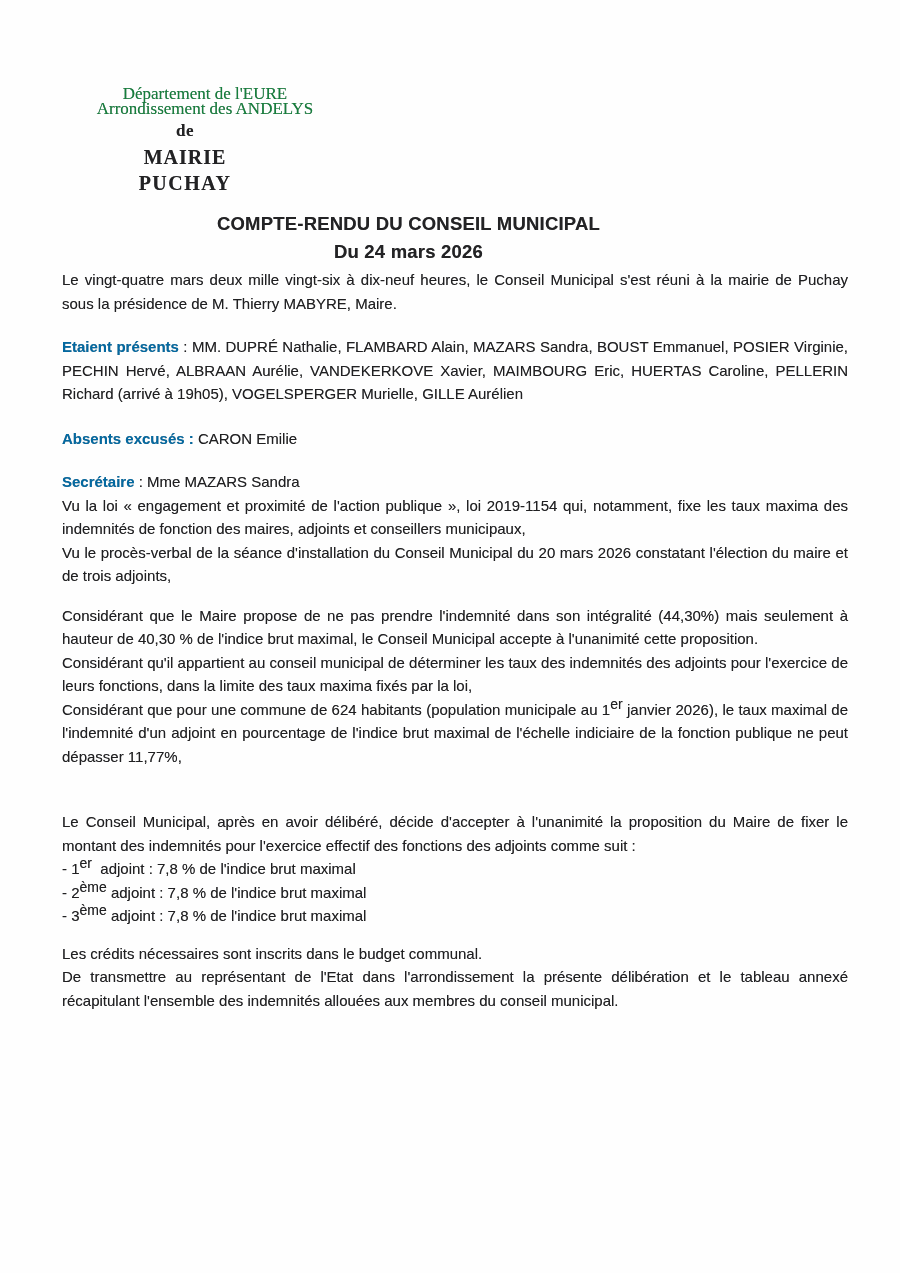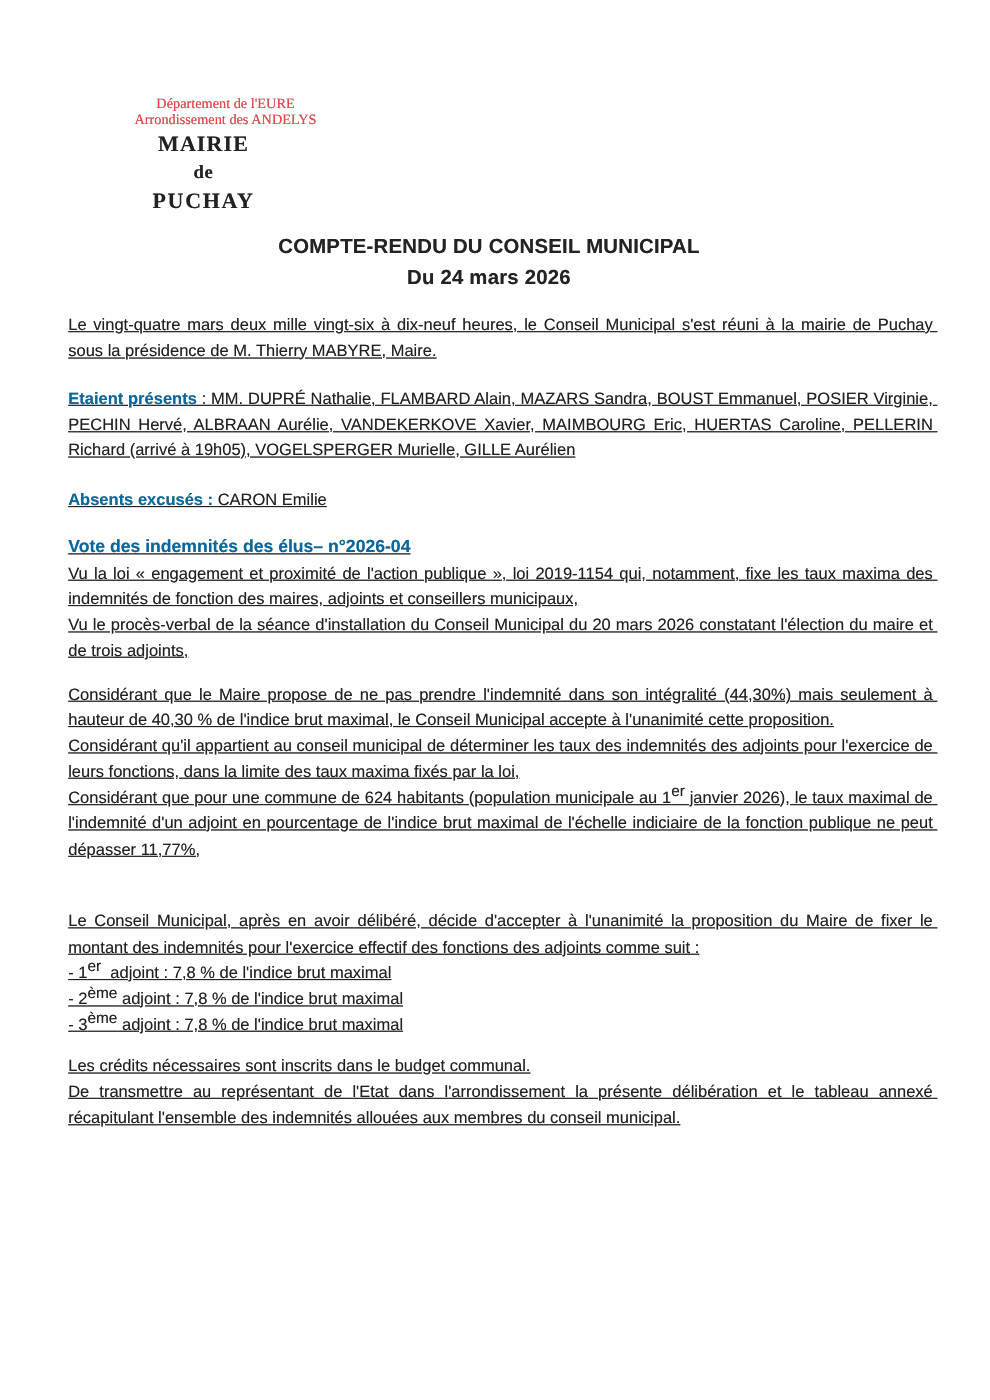--- a/index.html
+++ b/index.html
@@ -16,23 +16,23 @@
     color: #1e1e20;
   }
   
   .letterhead-top {
     position: absolute;
     left: 92px;
     top: 86px;
     width: 226px;
     text-align: center;
     font-family: "Liberation Serif", "DejaVu Serif", serif;
-    font-size: 13px;
+    font-size: 17px;
     line-height: 15px;
-    color: #ef4444;
+    color: #15803d;
     text-shadow: 0 0 0.4px rgba(40,40,40,0.5);
   }
   .letterhead-org {
     position: absolute;
     left: 85px;
     top: 118px;
     width: 200px;
     text-align: center;
     font-family: "Liberation Serif", "DejaVu Serif", serif;
     font-weight: 700;
@@ -51,34 +51,32 @@
     padding-left: 16px;
     box-sizing: border-box;
     text-align: center;
     font-family: "Liberation Sans", "DejaVu Sans", sans-serif;
     font-weight: 700;
     font-size: 18.5px;
     line-height: 28px;
     letter-spacing: 0.2px;
     color: #232325;
     text-shadow: 0 0 0.5px rgba(35,35,37,0.55);
-    margin-left: 36px;
   }
   
   .document-body {
     position: absolute;
     left: 62px;
-    top: 284px;
+    top: 268px;
     width: 786px;
     font-family: "Liberation Sans", "DejaVu Sans", sans-serif;
     font-size: 15px;
     line-height: 23.5px;
     color: #202022;
     text-shadow: 0 0 0.4px rgba(32,32,34,0.45);
-    text-decoration: underline;
   }
   .document-body p {
     margin: 0;
     text-align: justify;
     white-space: pre-wrap;
   }
   .document-body p.heading {
     font-size: 16px;
     text-align: left;
     color: #1b1b1d;
@@ -97,35 +95,35 @@
 <body>
 
 <div class="page">
 
   <div class="letterhead-top">
     <div>Département de l'EURE</div>
     <div>Arrondissement des ANDELYS</div>
   </div>
 
   <div class="letterhead-org">
+    <div class="lh-org-line small">de</div>
     <div class="lh-org-line">MAIRIE</div>
-    <div class="lh-org-line small">de</div>
     <div class="lh-org-line spread">PUCHAY</div>
   </div>
 
   <div class="title-block">
     <div>COMPTE-RENDU DU CONSEIL MUNICIPAL</div>
     <div>Du 24 mars 2026</div>
   </div>
 
   <div class="document-body">
       <p><span>Le vingt-quatre mars deux mille vingt-six à dix-neuf heures, le Conseil Municipal s'est réuni à la mairie de Puchay sous la présidence de M. Thierry MABYRE, Maire.</span></p>
       <p style="margin-top: 20px;"><span class="b">Etaient présents</span><span> : MM. DUPRÉ Nathalie, FLAMBARD Alain, MAZARS Sandra, BOUST Emmanuel, POSIER Virginie, PECHIN Hervé, ALBRAAN Aurélie, VANDEKERKOVE Xavier, MAIMBOURG Eric, HUERTAS Caroline, PELLERIN Richard (arrivé à 19h05), VOGELSPERGER Murielle, GILLE Aurélien</span></p>
       <p style="margin-top: 21px;"><span class="b">Absents excusés :</span><span> CARON Emilie</span></p>
-      <p class="heading" style="margin-top: 20px;"><span class="b">Vote des indemnités des élus– n°2026-04</span></p>
+      <p style="margin-top: 20px;"><span class="b">Secrétaire</span><span> : Mme MAZARS Sandra</span></p>
       <p><span>Vu la loi « engagement et proximité de l'action publique », loi 2019-1154 qui, notamment, fixe les taux maxima des indemnités de fonction des maires, adjoints et conseillers municipaux,</span></p>
       <p><span>Vu le procès-verbal de la séance d'installation du Conseil Municipal du 20 mars 2026 constatant l'élection du maire et de trois adjoints,</span></p>
       <p style="margin-top: 16px;"><span>Considérant que le Maire propose de ne pas prendre l'indemnité dans son intégralité (44,30%) mais seulement à hauteur de 40,30 % de l'indice brut maximal, le Conseil Municipal accepte à l'unanimité cette proposition.</span></p>
       <p><span>Considérant qu'il appartient au conseil municipal de déterminer les taux des indemnités des adjoints pour l'exercice de leurs fonctions, dans la limite des taux maxima fixés par la loi,</span></p>
       <p><span>Considérant que pour une commune de 624 habitants (population municipale au 1</span><sup>er</sup><span> janvier 2026), le taux maximal de l'indemnité d'un adjoint en pourcentage de l'indice brut maximal de l'échelle indiciaire de la fonction publique ne peut dépasser 11,77%,</span></p>
       <p style="margin-top: 42px;"><span>Le Conseil Municipal, après en avoir délibéré, décide d'accepter à l'unanimité la proposition du Maire de fixer le montant des indemnités pour l'exercice effectif des fonctions des adjoints comme suit :</span></p>
       <p class="list"><span>- 1</span><sup>er</sup><span>  adjoint : 7,8 % de l'indice brut maximal</span></p>
       <p class="list"><span>- 2</span><sup>ème</sup><span> adjoint : 7,8 % de l'indice brut maximal</span></p>
       <p class="list"><span>- 3</span><sup>ème</sup><span> adjoint : 7,8 % de l'indice brut maximal</span></p>
       <p style="margin-top: 14px;"><span>Les crédits nécessaires sont inscrits dans le budget communal.</span></p>

